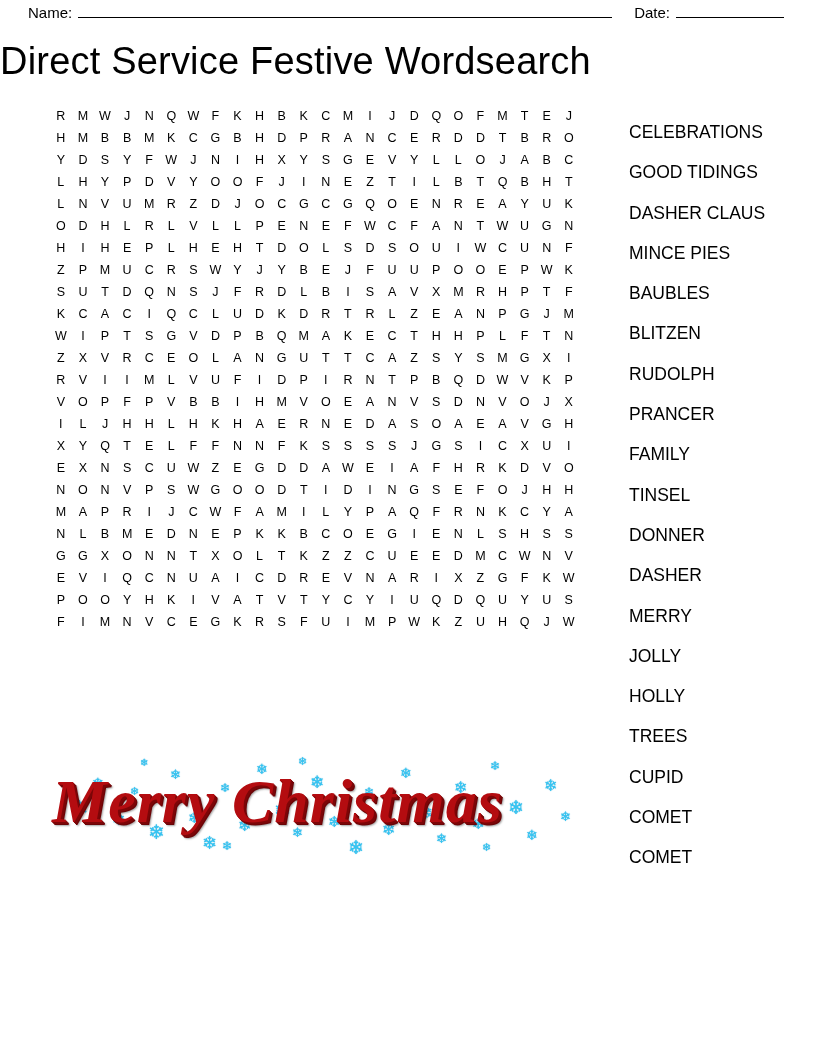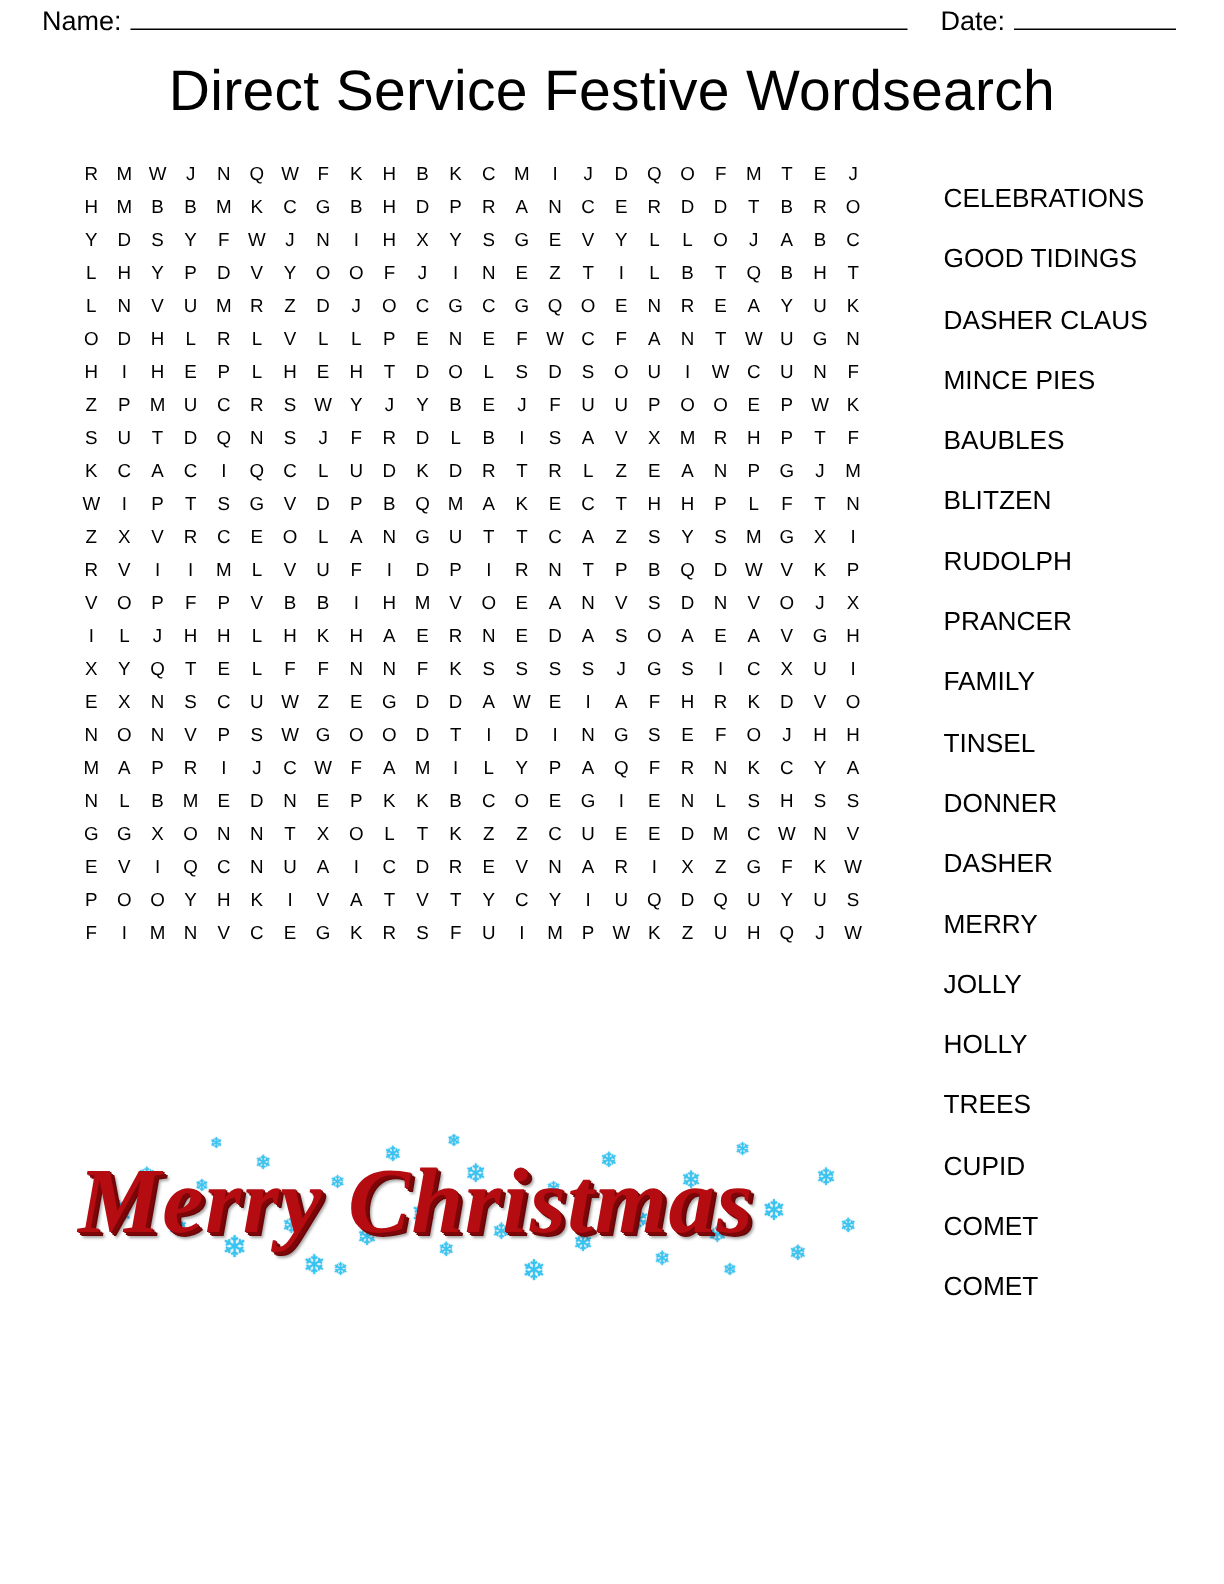--- a/index.html
+++ b/index.html
@@ -25,21 +25,21 @@
   .name-date-row {
     position: absolute;
     top: 4px;
     left: 28px;
     right: 28px;
     display: flex;
     align-items: baseline;
     font-size: 15px;
   }
   .nd-label {
-    font-size: 18px;
+    font-size: 15px;
     white-space: nowrap;
   }
   .nd-rule {
     flex: 1 1 auto;
     border-bottom: 1px solid #000;
     margin: 0 4px 3px 6px;
     height: 12px;
   }
   .nd-rule.short {
     flex: 0 0 108px;
@@ -47,21 +47,20 @@
   .nd-date-label {
     margin-left: 18px;
   }
 
   
   .title {
     position: absolute;
     top: 40px;
     left: 0;
     width: 816px;
-    text-align: center;
     font-size: 38px;
     font-weight: 400;
     letter-spacing: 0.2px;
   }
 
   
   .grid {
     position: absolute;
     top: 110px;
     left: 50px;

